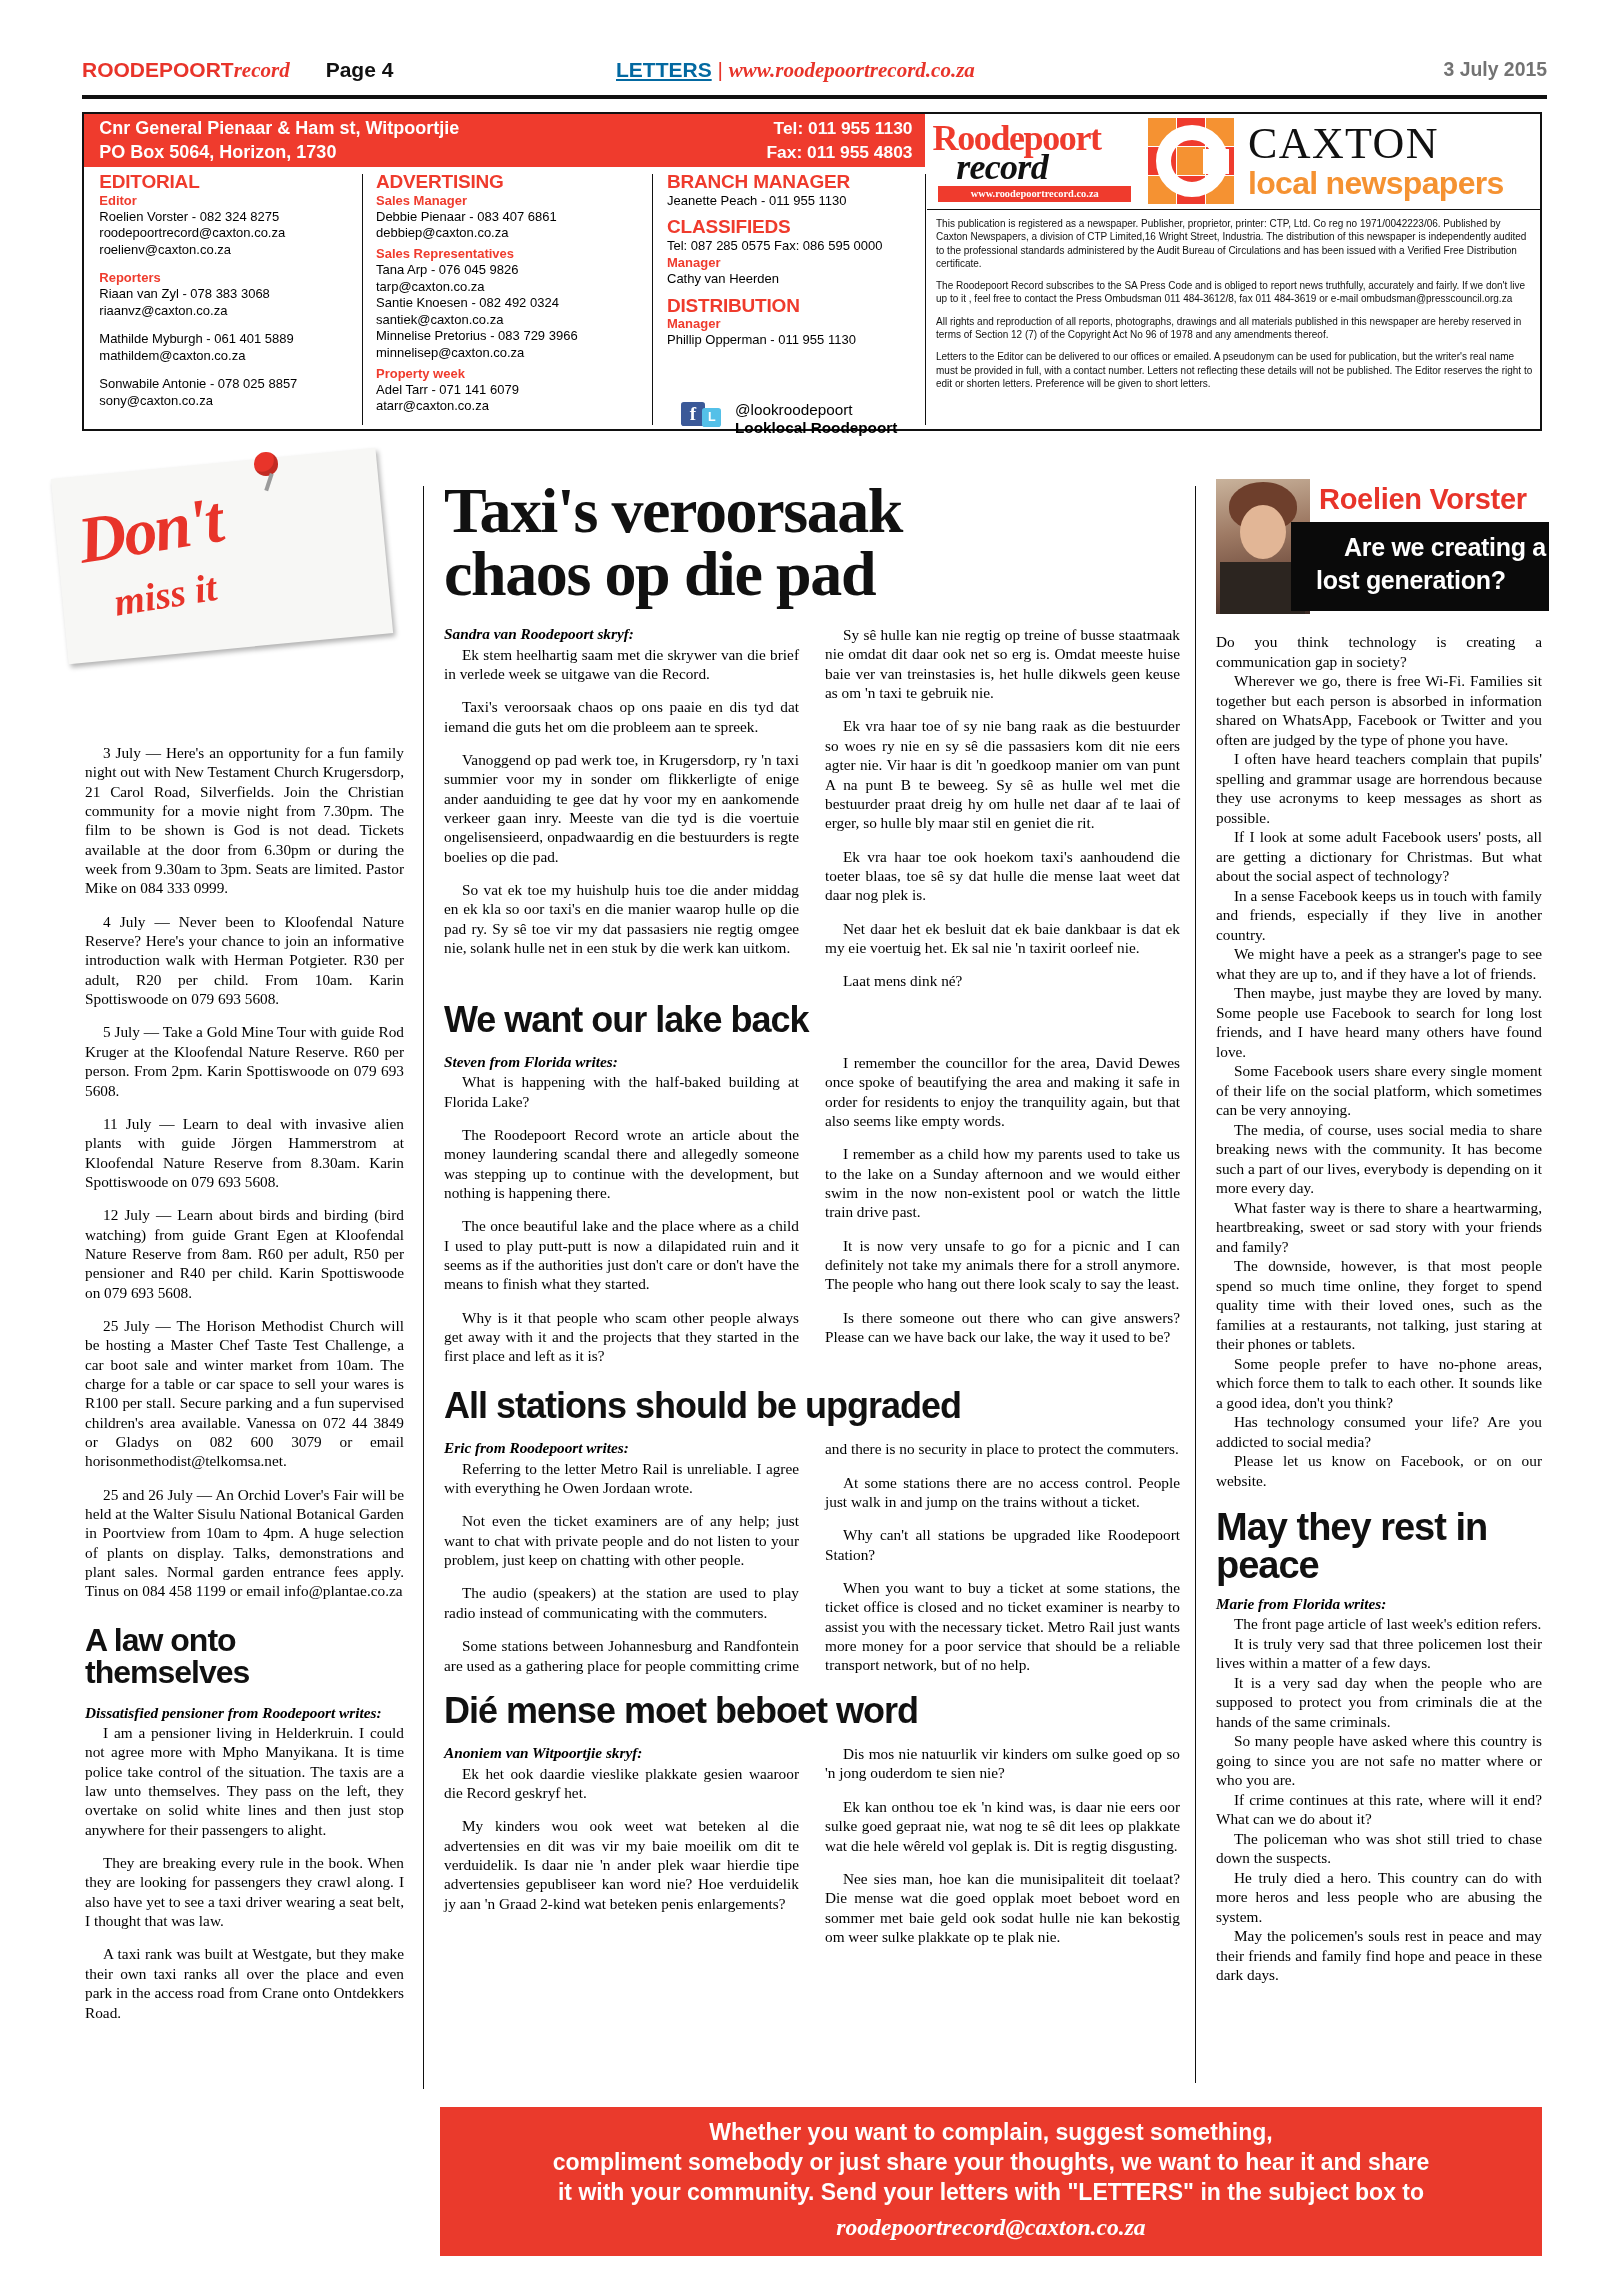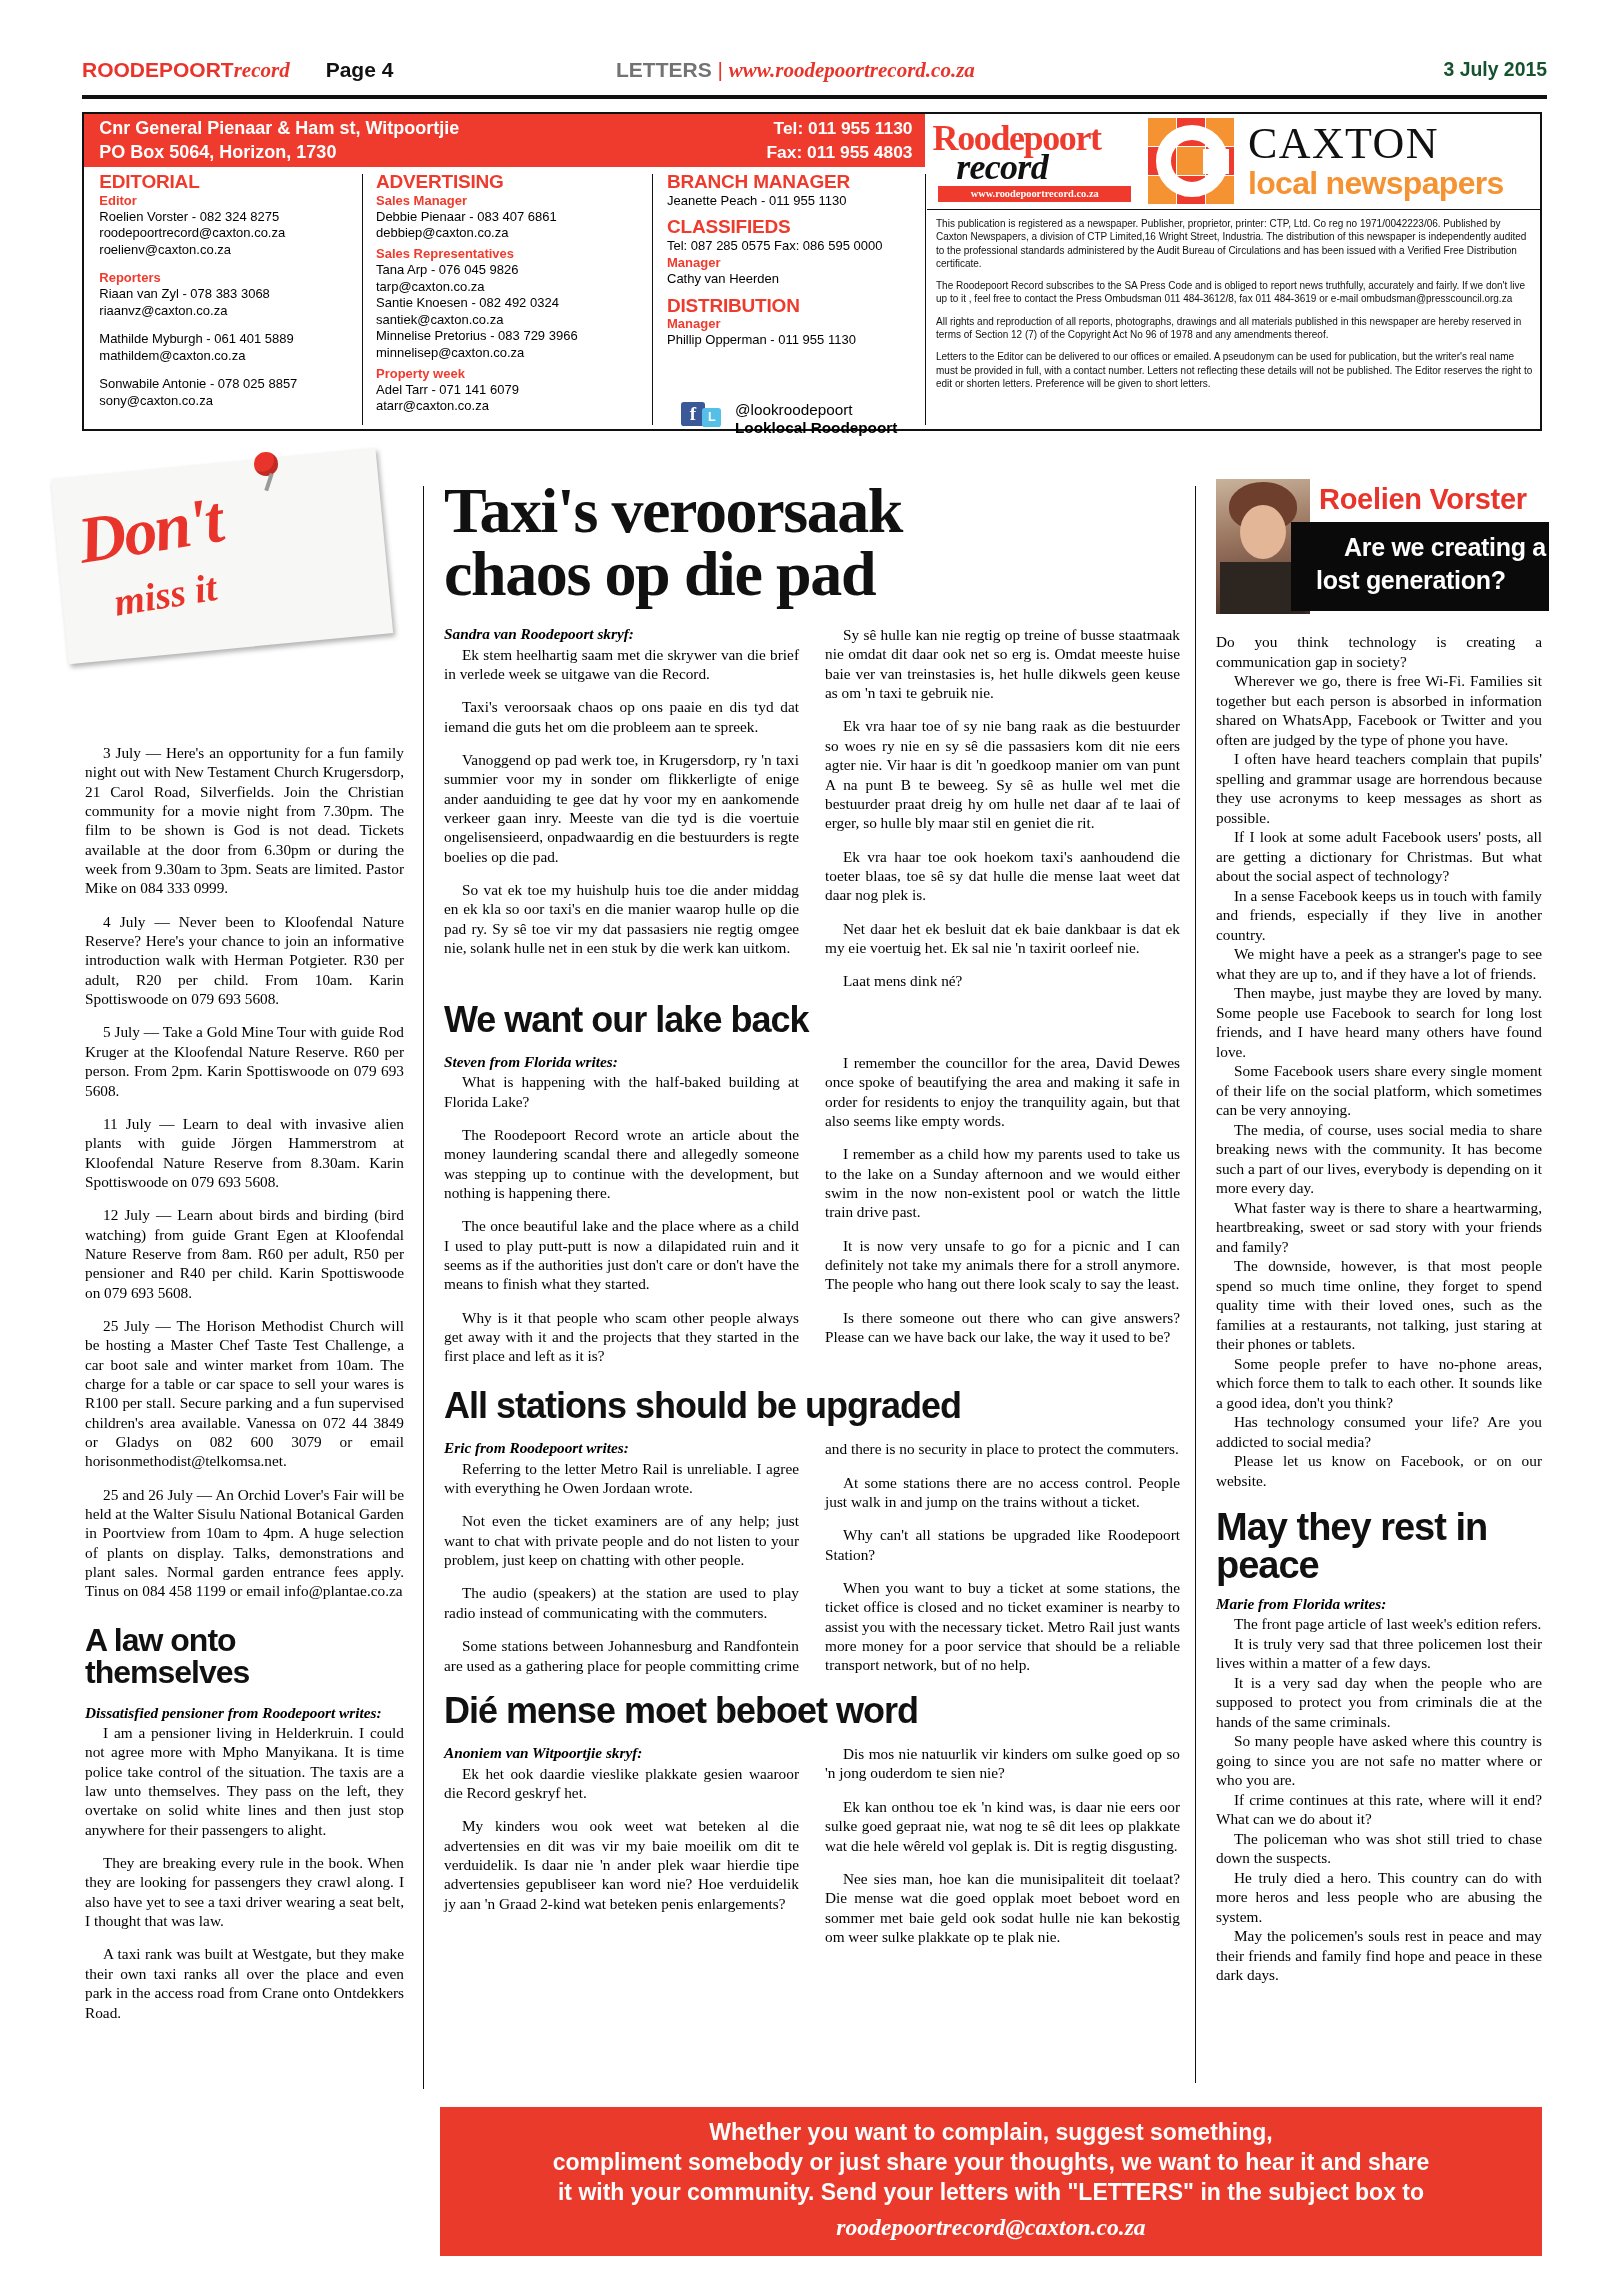--- a/index.html
+++ b/index.html
@@ -5,24 +5,24 @@
   html,body{margin:0;padding:0;background:#fff;}
   body{width:1624px;height:2295px;position:relative;font-family:"Liberation Sans",sans-serif;color:#000;}
 
   
   .page-head{position:absolute;left:82px;top:58px;width:1465px;height:36px;}
   .ph-left{position:absolute;left:0;top:0;font-size:21px;font-weight:bold;white-space:nowrap;}
   .ph-left .rd{color:#e8342a;}
   .ph-left .rec{color:#e8342a;font-family:"Liberation Serif",serif;font-style:italic;}
   .ph-left .pg{color:#111;margin-left:36px;}
   .ph-center{position:absolute;left:534px;top:0;font-size:21px;font-weight:bold;white-space:nowrap;}
-  .ph-center .lt{color:#737373;}
+  .ph-center .lt{color:#0369a1;text-decoration:underline;}
   .ph-center .bar{color:#e8342a;font-weight:normal;}
   .ph-center .url{color:#e8342a;font-family:"Liberation Serif",serif;font-style:italic;}
-  .ph-right{position:absolute;right:0;top:0;font-size:19.4px;font-weight:bold;color:#14532d;white-space:nowrap;}
+  .ph-right{position:absolute;right:0;top:0;font-size:19.4px;font-weight:bold;color:#737373;white-space:nowrap;}
   .rule-top{position:absolute;left:82px;top:95px;width:1465px;height:3.5px;background:#111;}
 
   
   .mast{position:absolute;left:82px;top:112px;width:1460px;height:319px;border:2.1px solid #111;box-sizing:border-box;background:#fff;}
   .mast-addr{position:absolute;left:0;top:0;width:841px;height:53px;background:#ef3b2d;color:#fff;}
   .mast-addr .l1{position:absolute;left:15.3px;top:4.2px;font-size:18px;font-weight:bold;}
   .mast-addr .l2{position:absolute;left:15.3px;top:28px;font-size:18px;font-weight:bold;}
   .mast-tel{position:absolute;right:12.5px;top:4.2px;font-size:17.4px;font-weight:bold;text-align:right;}
   .mast-fax{position:absolute;right:12.5px;top:28px;font-size:17.4px;font-weight:bold;text-align:right;}
 

